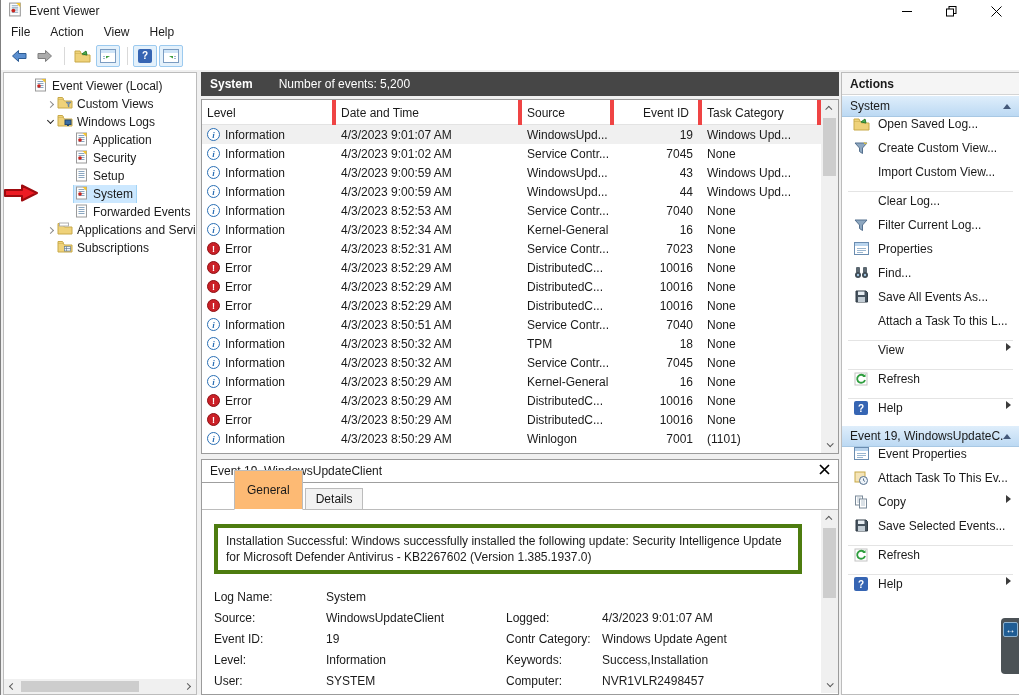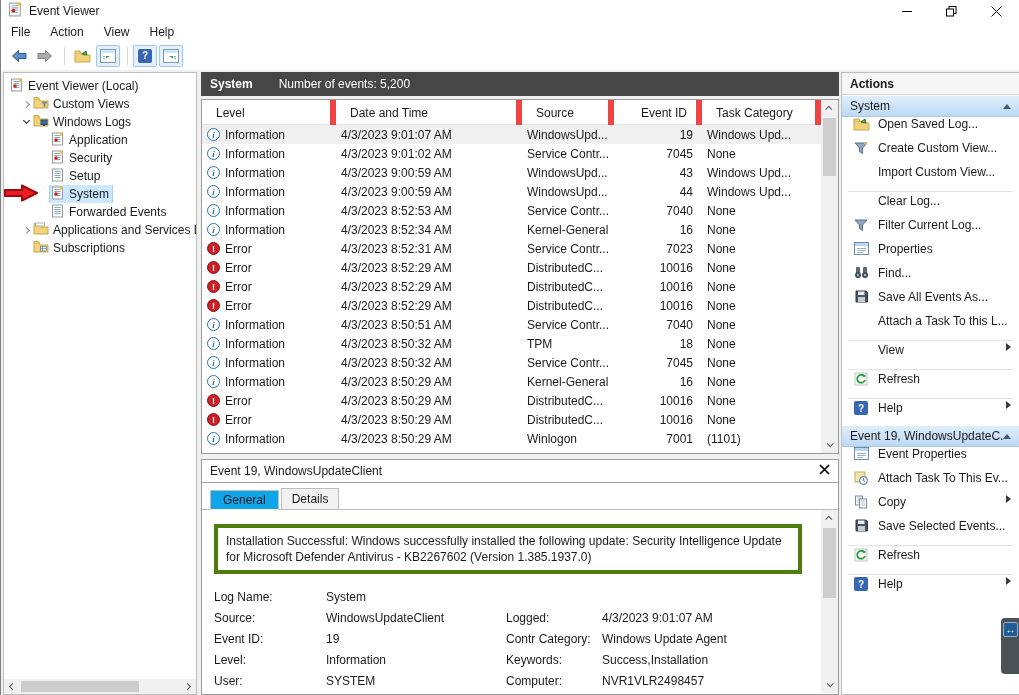--- a/index.html
+++ b/index.html
@@ -17,39 +17,39 @@
   .toolbar { position:absolute; left:0; top:42px; width:100%; height:27px; display:flex; align-items:center; background:#fff; padding-left:6px; }
   .tb-btn { width:24px; height:22px; display:flex; align-items:center; justify-content:center; margin-right:2px; border:1px solid transparent; border-radius:2px; }
   .tb-btn.hl { background:#e4f1fb; border-color:#9ccaef; }
   .tb-sep { width:1px; height:18px; background:#d9d9d9; margin:0 5px; }
 
   
   .workspace { position:absolute; left:0; top:70px; width:1019px; height:625px; background:#f0f0f0; }
 
   
   .tree-panel { position:absolute; left:2px; top:72px; width:194px; height:623px; background:#fff; border:1px solid #bcbcbc; overflow:hidden; }
-  .tree { padding-top:4px; }
+  .tree { padding-top:4px;margin-left:24px; }
   .ti { height:18px; display:flex; align-items:center; white-space:nowrap; overflow:hidden; }
   .ti .chevbox { width:12px; display:inline-flex; justify-content:center; flex:none; }
   .chev { width:5px; height:5px; border-right:1px solid #8b8b8b; border-bottom:1px solid #8b8b8b; transform:rotate(-45deg); }
   .chev.exp { border-color:#262626; transform:rotate(45deg); margin-top:-3px; }
   .tsel { display:inline-flex; align-items:center; gap:4px; padding:1px 3px 1px 1px; }
   .tsel.selected { background:#cce8ff; outline:1px solid #a3d4f5; }
   .d0 { padding-left:5px; } .d1 { padding-left:16px; } .d2 { padding-left:46px; }
 
   .red-arrow { position:absolute; left:2px; top:183px; z-index:5; }
 
   
   .log-header { position:absolute; left:200px; top:72px; width:638px; height:24px; background:#464646; color:#fff; display:flex; align-items:center; padding-left:9px; }
   .log-header .nm { font-weight:bold; margin-right:26px; }
 
   .table-wrap { position:absolute; left:200px; top:99px; width:638px; height:355px; background:#fff; border:1px solid #9b9b9b; }
   .grid-cols { display:grid; grid-template-columns:134px 186px 92px 88px 1fr; }
   .thead { height:25px; border-bottom:1px solid #e3e3e3; width:619px; }
-  .th { display:flex; align-items:center; padding-left:14px; border-right:6px solid #ef4444; height:25px; }
+  .th { display:flex; align-items:center; padding-left:5px; border-right:4px solid #ef4444; height:25px; }
   .th.r { justify-content:flex-end; padding-right:9px; }
   .trow { height:19px; width:619px; align-items:center; }
   .trow.selected { background:#f0f0f0; }
   .td { display:flex; align-items:center; padding-left:5px; height:19px; white-space:nowrap; overflow:hidden; }
   .td.r { justify-content:flex-end; padding-right:9px; }
   .lvl-ico { width:13px; height:13px; border-radius:50%; flex:none; display:inline-flex; align-items:center; justify-content:center; margin-right:5px; font-size:9px; font-weight:bold; font-family:"Liberation Serif",serif; }
   .lvl-info { background:#fff; border:1px solid #2a6fb5; color:#2a6fb5; }
   .lvl-info::before { content:"i"; font-style:italic; }
   .lvl-err { background:#cb2027; border:1px solid #8e1014; color:#fff; }
   .lvl-err::before { content:"!"; font-family:"Liberation Sans",sans-serif; }
@@ -67,21 +67,21 @@
   .cv.left { transform:rotate(-45deg); }
   .cv.right { transform:rotate(135deg); }
 
   
   .detail-wrap { position:absolute; left:200px; top:459px; width:638px; height:236px; background:#fff; border:1px solid #9b9b9b; }
   .detail-title { height:23px; display:flex; align-items:center; padding:0 8px; border-bottom:1px solid #9f9f9f;gap:40px; }
   .detail-title .t { flex:1; }
   .tabs { display:flex; align-items:flex-end; height:27px; padding-left:8px; position:relative; }
   .tabs::after { content:""; position:absolute; left:0; right:0; bottom:0; height:1px; background:#bcbcbc; }
   .tab { padding:3px 10px; border:1px solid #bcbcbc; margin-right:2px; position:relative; background:#f2f2f2; }
-  .tab.active { background:#0ea5e9; border-bottom:1px solid #fff; z-index:2; padding:2px 12px; }
+  .tab.active { background:#fdba74; border-bottom:1px solid #fff; z-index:2; padding:12px 12px;margin-left:24px; }
   .detail-body { position:relative; height:183px; overflow:hidden; background:#fff; }
   .msg-box { margin:14px 26px 12px 12px; border:4px solid #4d7c0f; padding:5px 8px; line-height:16px; width:588px; }
   .fields { display:grid; grid-template-columns:112px 180px 96px 1fr; row-gap:7px; padding:4px 0 0 12px; }
   .fields div { white-space:nowrap; overflow:hidden; }
 
   
   .actions-panel { position:absolute; left:840px; top:72px; width:179px; height:623px; background:#fff; border:1px solid #bcbcbc; overflow:hidden; }
   .actions-title { height:22px; display:flex; align-items:center; font-weight:bold; padding-left:8px; border-bottom:1px solid #d4d4d4; background:#f5f5f5; }
   .sec-hdr { height:22px; display:flex; align-items:center; padding:0 8px; background:linear-gradient(#dfeefb,#bcd9f3); border-top:1px solid #fff; border-bottom:1px solid #a8c8e4; }
   .sec-hdr .t { flex:1; white-space:nowrap; overflow:hidden; }

